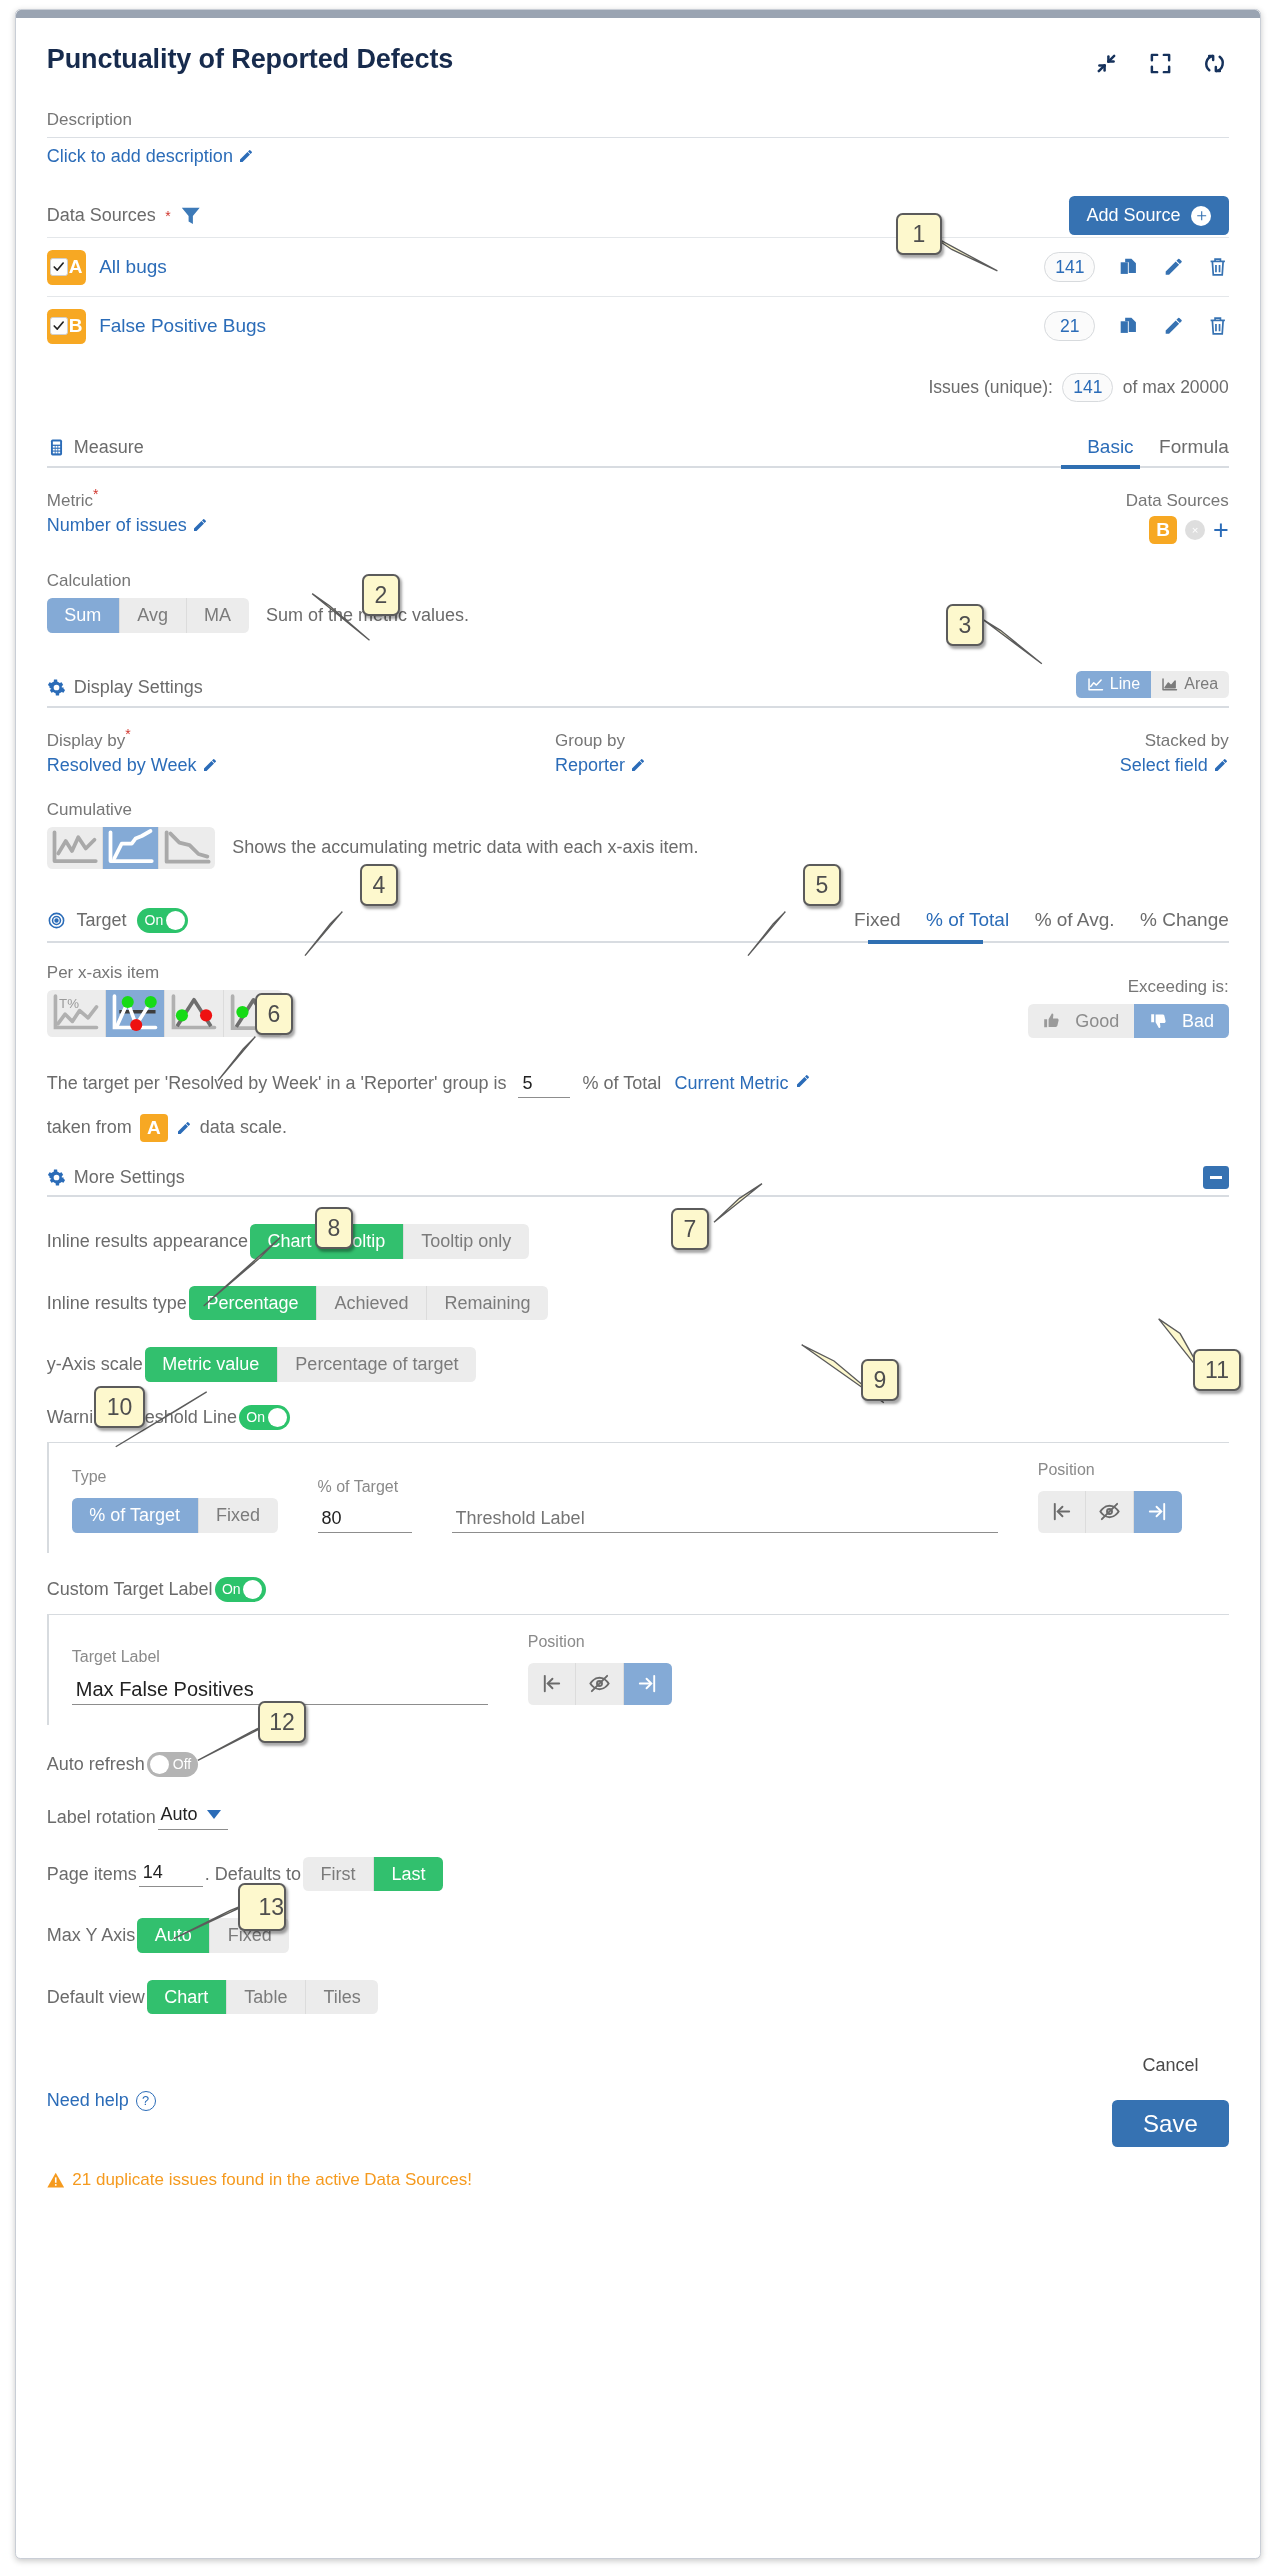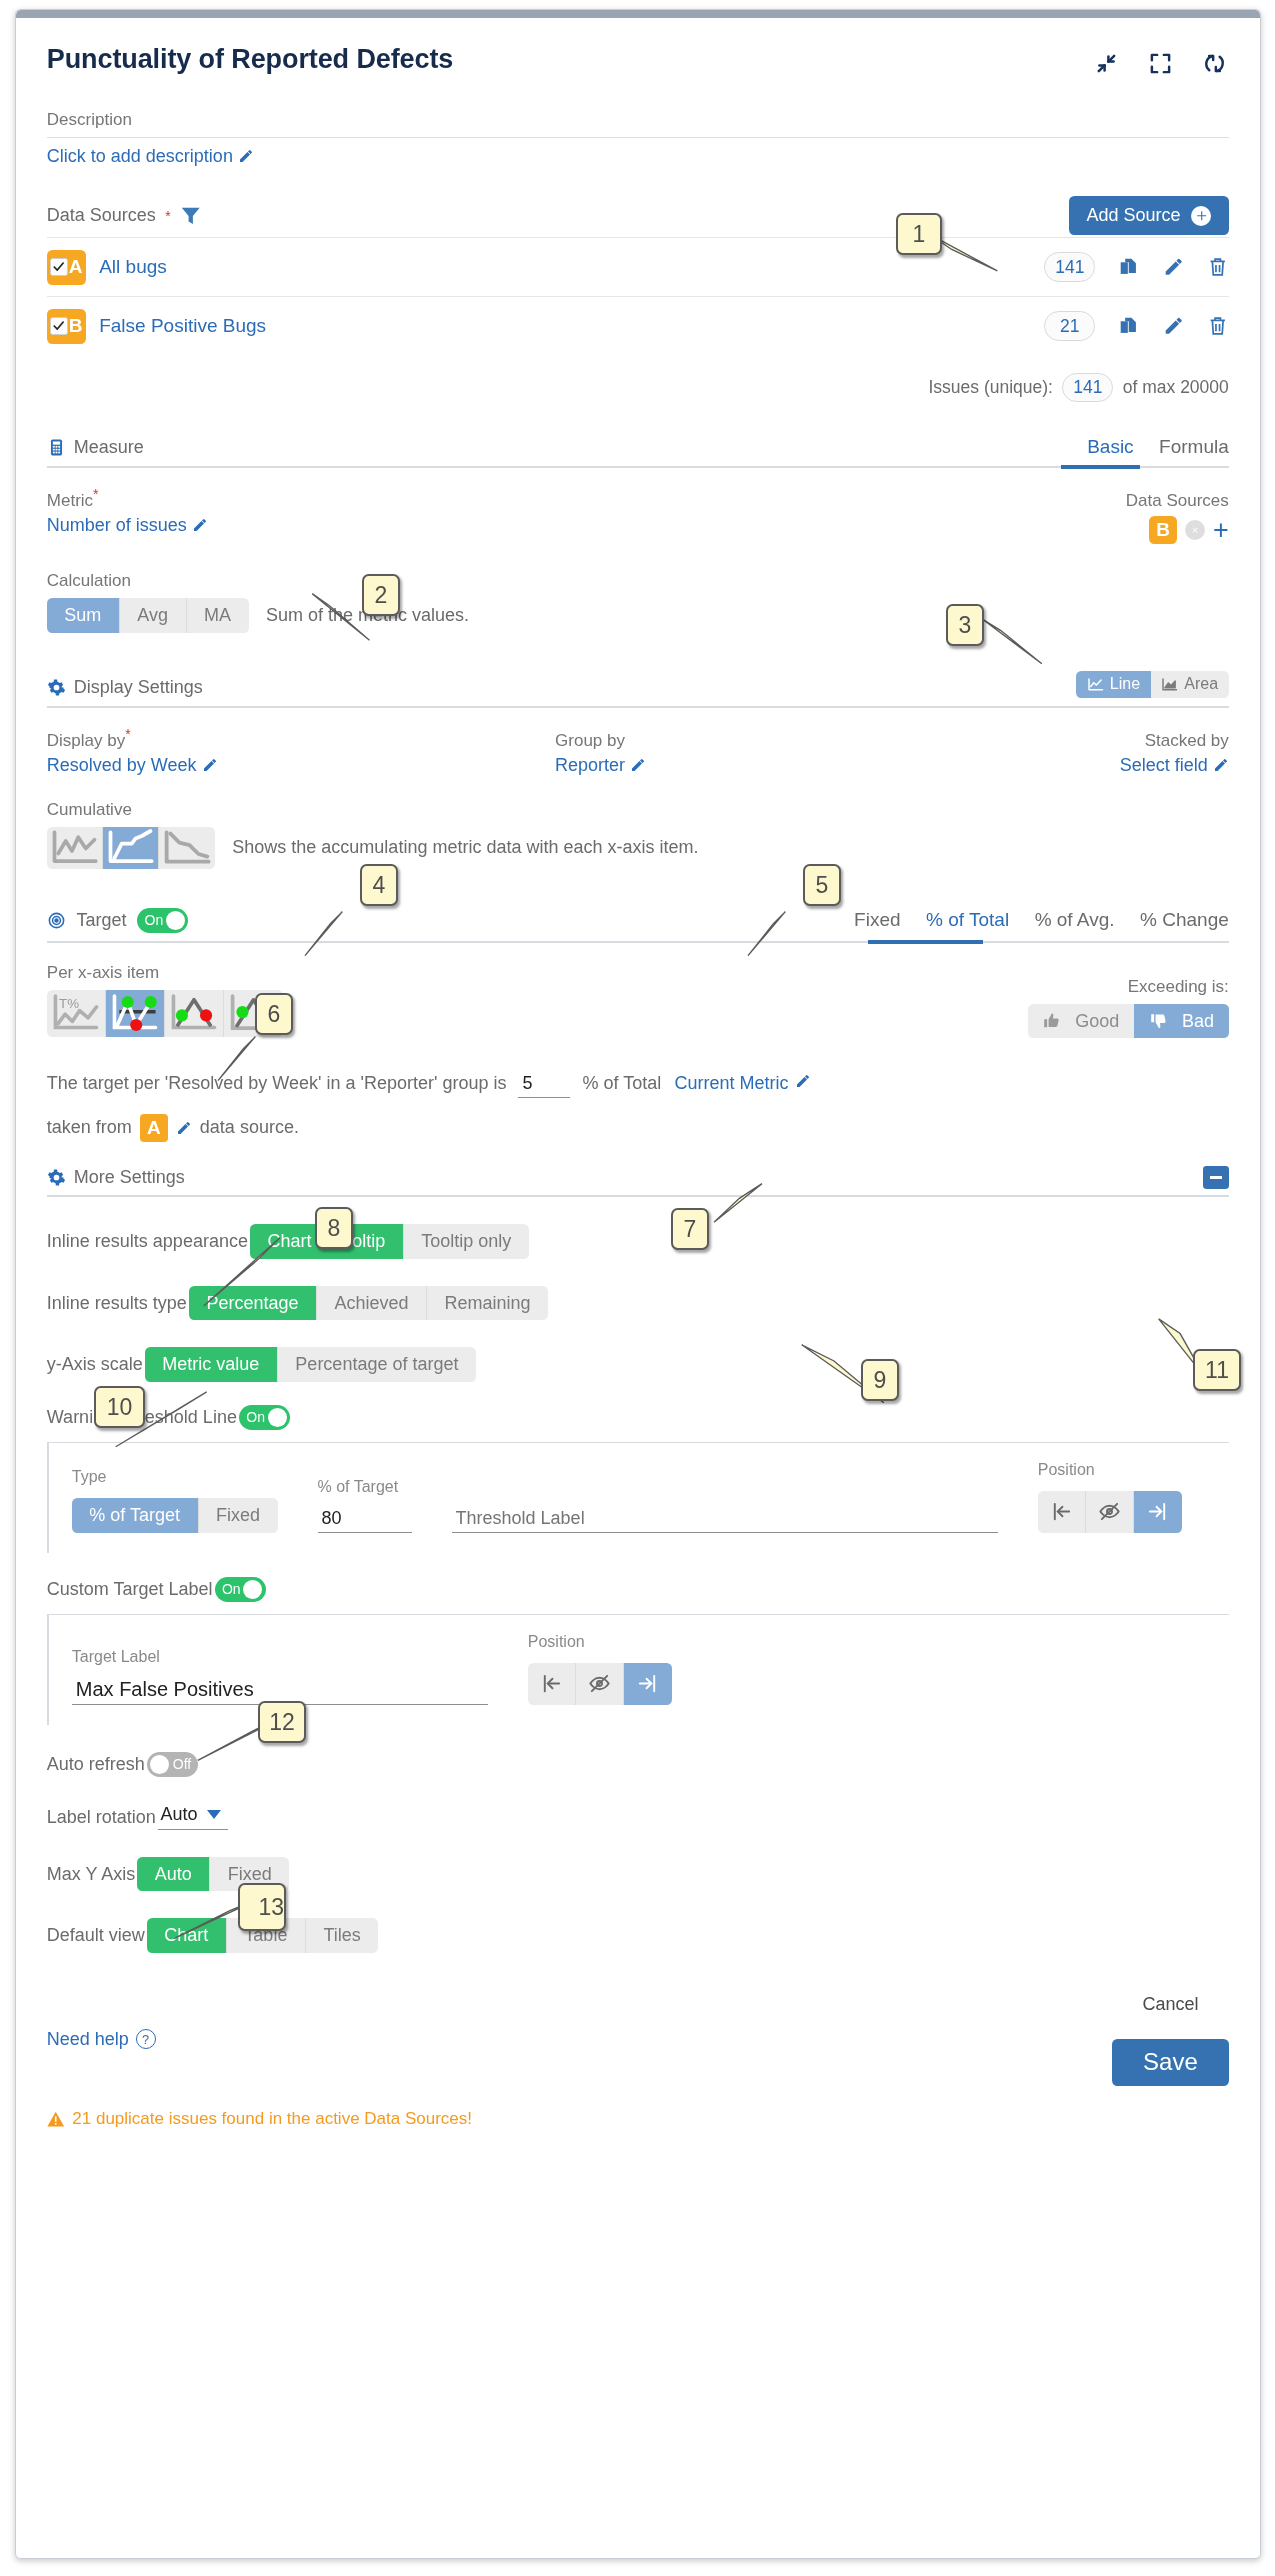--- a/index.html
+++ b/index.html
@@ -606,21 +606,21 @@
       </div>
 
       <div class="target-sentence2">
         <span>taken from</span>
         <span class="chip-a">A</span>
         <span class="pencil">
               <svg viewBox="0 0 24 24" fill="#2b6cb8">
                 <path d="M3 17.2V21h3.8L18 9.8l-3.8-3.8L3 17.2zM20.7 7.1a1 1 0 0 0 0-1.4l-2.4-2.4a1 1 0 0 0-1.4 0l-1.9 1.9 3.8 3.8 1.9-1.9z"></path>
               </svg>
             </span>
-        <span>data source.</span>
+        <span>data scale.</span>
       </div>
     </div>
 
     <div style="margin-top:24px;">
       <div class="ms-head">
         <div class="sect-title">
           <span class="sect-ico">
             <svg viewBox="0 0 24 24" fill="#2b6cb8">
                   <path d="M12 8.4a3.6 3.6 0 1 0 0 7.2 3.6 3.6 0 0 0 0-7.2zm9 3.6c0 .6-.05 1.1-.14 1.7l2 1.5-2 3.5-2.4-.9c-.85.7-1.8 1.3-2.9 1.6l-.35 2.6h-4l-.35-2.6c-1.1-.3-2.05-.9-2.9-1.6l-2.4.9-2-3.5 2-1.5A10 10 0 0 1 3 12c0-.6.05-1.1.14-1.7l-2-1.5 2-3.5 2.4.9c.85-.7 1.8-1.3 2.9-1.6L8.8 2h4l.35 2.6c1.1.3 2.05.9 2.9 1.6l2.4-.9 2 3.5-2 1.5c.9.6.14 1.1.14 1.7z"></path>
                 </svg>
@@ -764,20 +764,29 @@
       </div>
 
       <div class="ms-row">
         <span>Label rotation</span>
         <span class="sel-underline">
           <span>Auto</span>
           <span class="caret"></span>
         </span>
       </div>
 
+      <div class="ms-row">
+        <span>Page items</span>
+        <input class="inp-underline" style="width: 64px;" value="14">
+        <span>. Defaults to</span>
+        <div class="seg">
+          <div>First</div>
+          <div class="on-green">Last</div>
+        </div>
+      </div>
 
       <div class="ms-row">
         <span>Max Y Axis</span>
         <div class="seg">
           <div class="on-green">Auto</div>
           <div>Fixed</div>
         </div>
       </div>
 
       <div class="ms-row">

